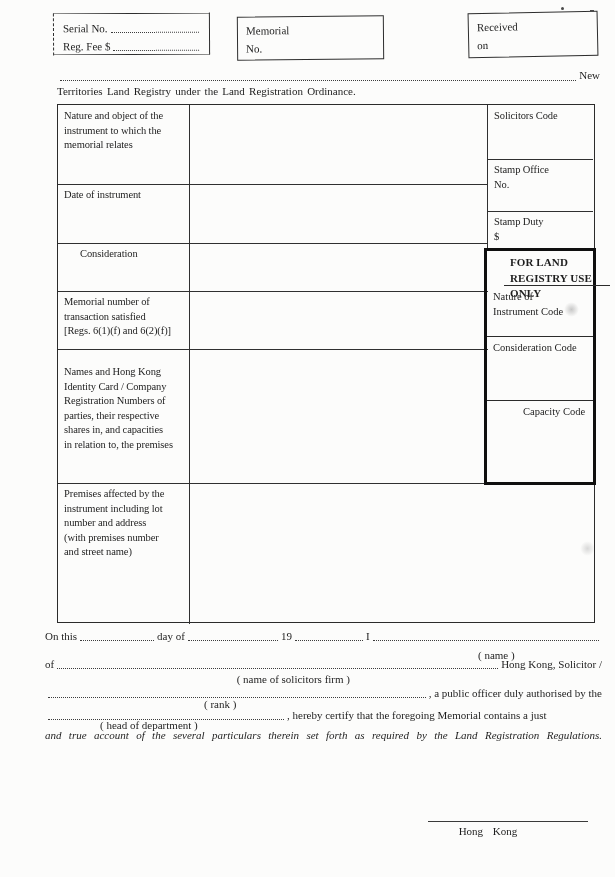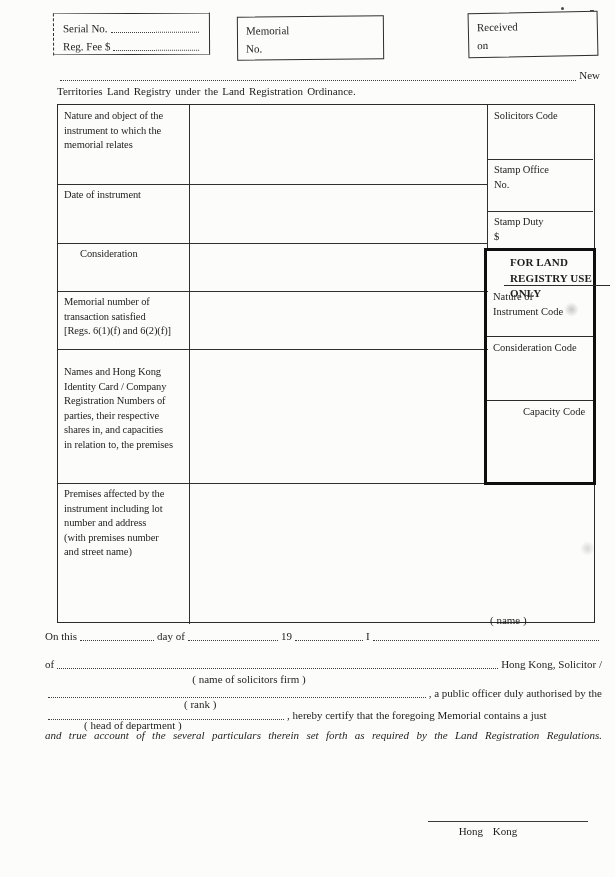--- a/index.html
+++ b/index.html
@@ -140,40 +140,40 @@
   <div class="cline" style="top:630px;">
     <span>On this</span>
     <span class="dots" style="flex:0 0 74px;"></span>
     <span>day of</span>
     <span class="dots" style="flex:0 0 90px;"></span>
     <span>19</span>
     <span class="dots" style="flex:0 0 68px;"></span>
     <span>I</span>
     <span class="dots"></span>
   </div>
-  <div class="cap" style="left:478px; top:614px;margin-left:12px;">( name )</div>
+  <div class="cap" style="left:478px; top:649px;">( name )</div>
 
   <div class="cline" style="top:658px;">
     <span>of</span>
     <span class="dots"></span>
     <span>Hong Kong, Solicitor /</span>
   </div>
-  <div class="cap" style="left:164px; top:673px; width:170px; text-align:center;">( name of solicitors firm )</div>
+  <div class="cap" style="left:180px; top:673px; width:170px; text-align:right;">( name of solicitors firm )</div>
 
   <div class="cline" style="top:687px;">
     <span class="dots"></span>
     <span>, a public officer duly authorised by the</span>
   </div>
-  <div class="cap" style="left:184px; top:698px;">( rank )</div>
+  <div class="cap" style="left:204px; top:698px;">( rank )</div>
 
   <div class="cline" style="top:709px;">
     <span class="dots" style="flex:0 0 236px;"></span>
     <span>, hereby certify that the foregoing Memorial contains a just</span>
   </div>
-  <div class="cap" style="left:84px; top:719px;">( head of department )</div>
+  <div class="cap" style="left:100px; top:719px;">( head of department )</div>
 
   <div class="closing" style="top:729px;font-style:italic;">and true account of the several particulars therein set forth as required by the Land Registration Regulations.</div>
 
   <div id="sig-line"></div>
   <div id="footer-place">Hong Kong</div>
 
   <div class="artifact" id="smudge1"></div>
   <div class="artifact" id="smudge2"></div>
   <div class="artifact" id="dot1"></div>
   <div class="artifact" id="dot2"></div>

